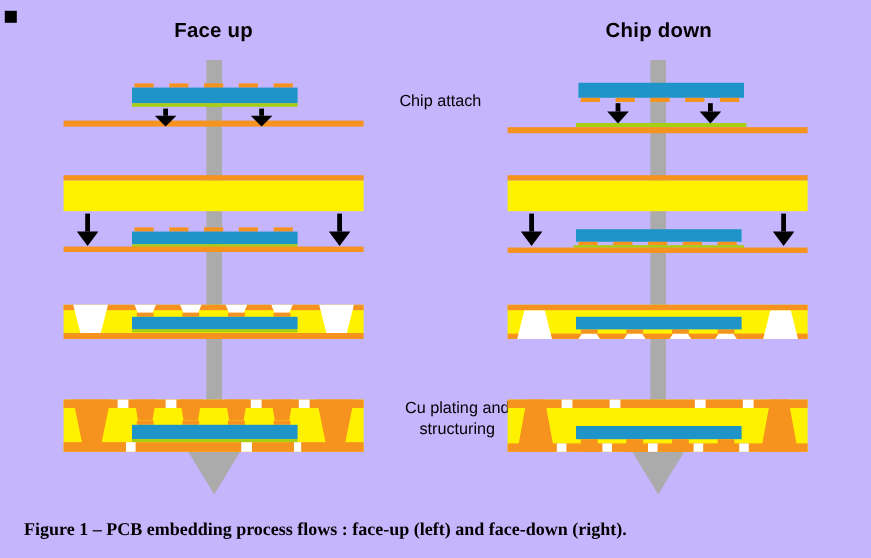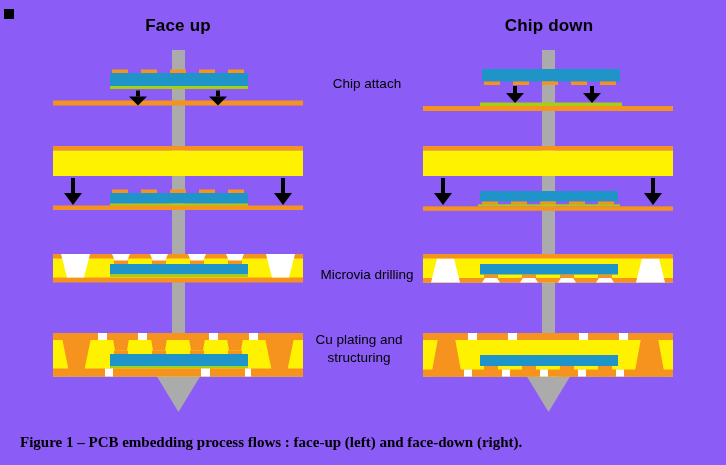--- a/index.html
+++ b/index.html
@@ -1,27 +1,27 @@
 <!DOCTYPE html>
 <html style="--copper: #F6921E; --prepreg: #FFF200; --chip: #1E94C8; --adhesive: #A6CE13; --flow: #ABABAB; --ink: #000000;"><head>
 <meta charset="utf-8">
 <style>
   html,body{margin:0;padding:0;background:#fff;}
-  #stage{position:relative;width:726px;height:465px;background:#8b5cf6;overflow:hidden;
+  #stage{position:relative;width:726px;height:465px;background:#c4b5fd;overflow:hidden;
          font-family:"Liberation Sans",sans-serif;color:#000;}
   .title{position:absolute;top:16px;width:160px;text-align:center;
          font-size:17px;font-weight:bold;letter-spacing:.2px;}
   #title-left{left:98px;}
   #title-right{left:469px;}
   .step-label{position:absolute;width:150px;text-align:center;font-size:13.5px;
               line-height:18px;white-space:pre-line;}
   #lbl-chip{left:292px;top:75px;}
   #lbl-embed{left:292px;top:156px;}
   #lbl-microvia{left:292px;top:266px;}
-  #lbl-plating{left:284px;top:331px;}
+  #lbl-plating{left:306px;top:331px;}
   .colsvg{position:absolute;top:45px;width:300px;height:372px;}
   #col-left{left:28px;}
   #col-right{left:398px;}
   #caption{position:absolute;left:20px;top:434px;width:700px;
            font-family:"Liberation Serif",serif;font-size:15px;font-weight:bold;}
   #corner-mark{position:absolute;left:4px;top:9px;width:10px;height:10px;background:#000;}
   
   .c-or{fill:var(--copper,#F6921E);} .c-yl{fill:var(--prepreg,#FFF200);}
   .c-bl{fill:var(--chip,#1E94C8);}  .c-gr{fill:var(--adhesive,#A6CE13);}
   .c-fl{fill:var(--flow,#ABABAB);}  .c-bk{fill:var(--ink,#000000);}
@@ -31,21 +31,20 @@
 <body>
 
 <div id="stage">
 
   <div id="corner-mark"></div>
 
   <div id="title-left" class="title">Face up</div>
   <div id="title-right" class="title">Chip down</div>
 
   <div id="lbl-chip" class="step-label">Chip attach</div>
-  <div id="lbl-microvia" class="step-label">Microvia drilling</div>
   <div id="lbl-plating" class="step-label">Cu plating and
 structuring</div>
 
   <svg id="col-left" class="colsvg" viewBox="0 0 300 372">
     <g>
       <rect x="144" y="5" width="13" height="327" class="c-fl"></rect>
       <polygon points="128,330 173,330 150.5,367" class="c-fl"></polygon>
     </g>
 
     <g>

